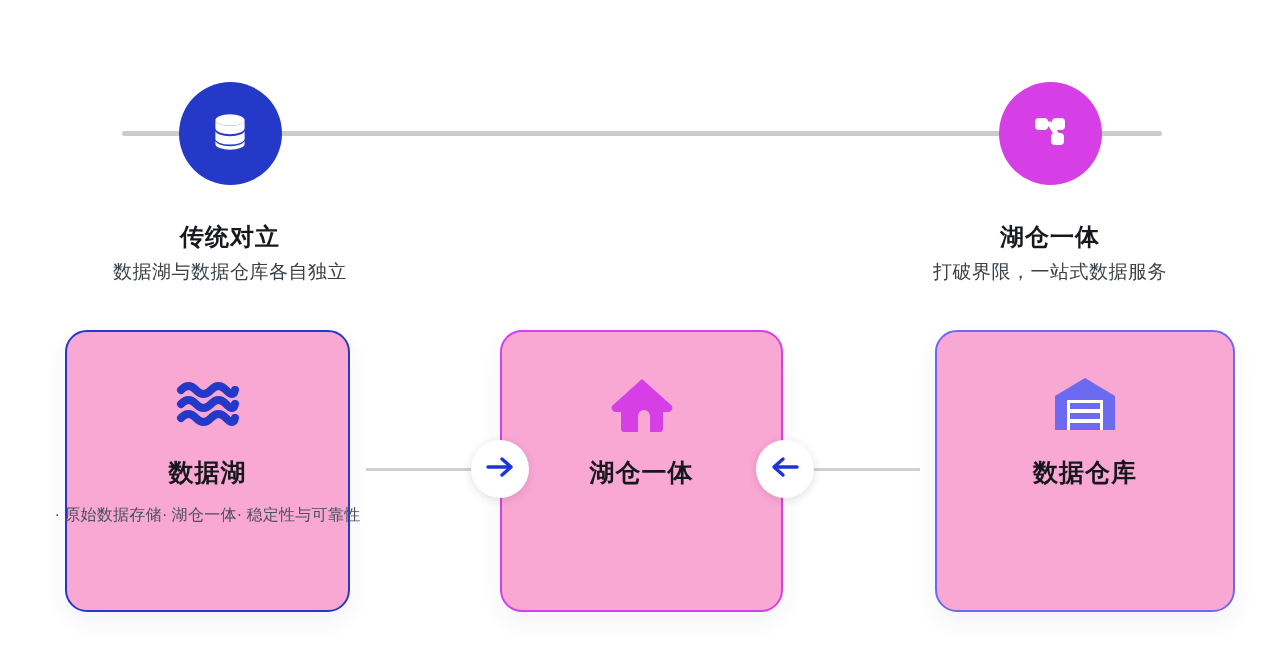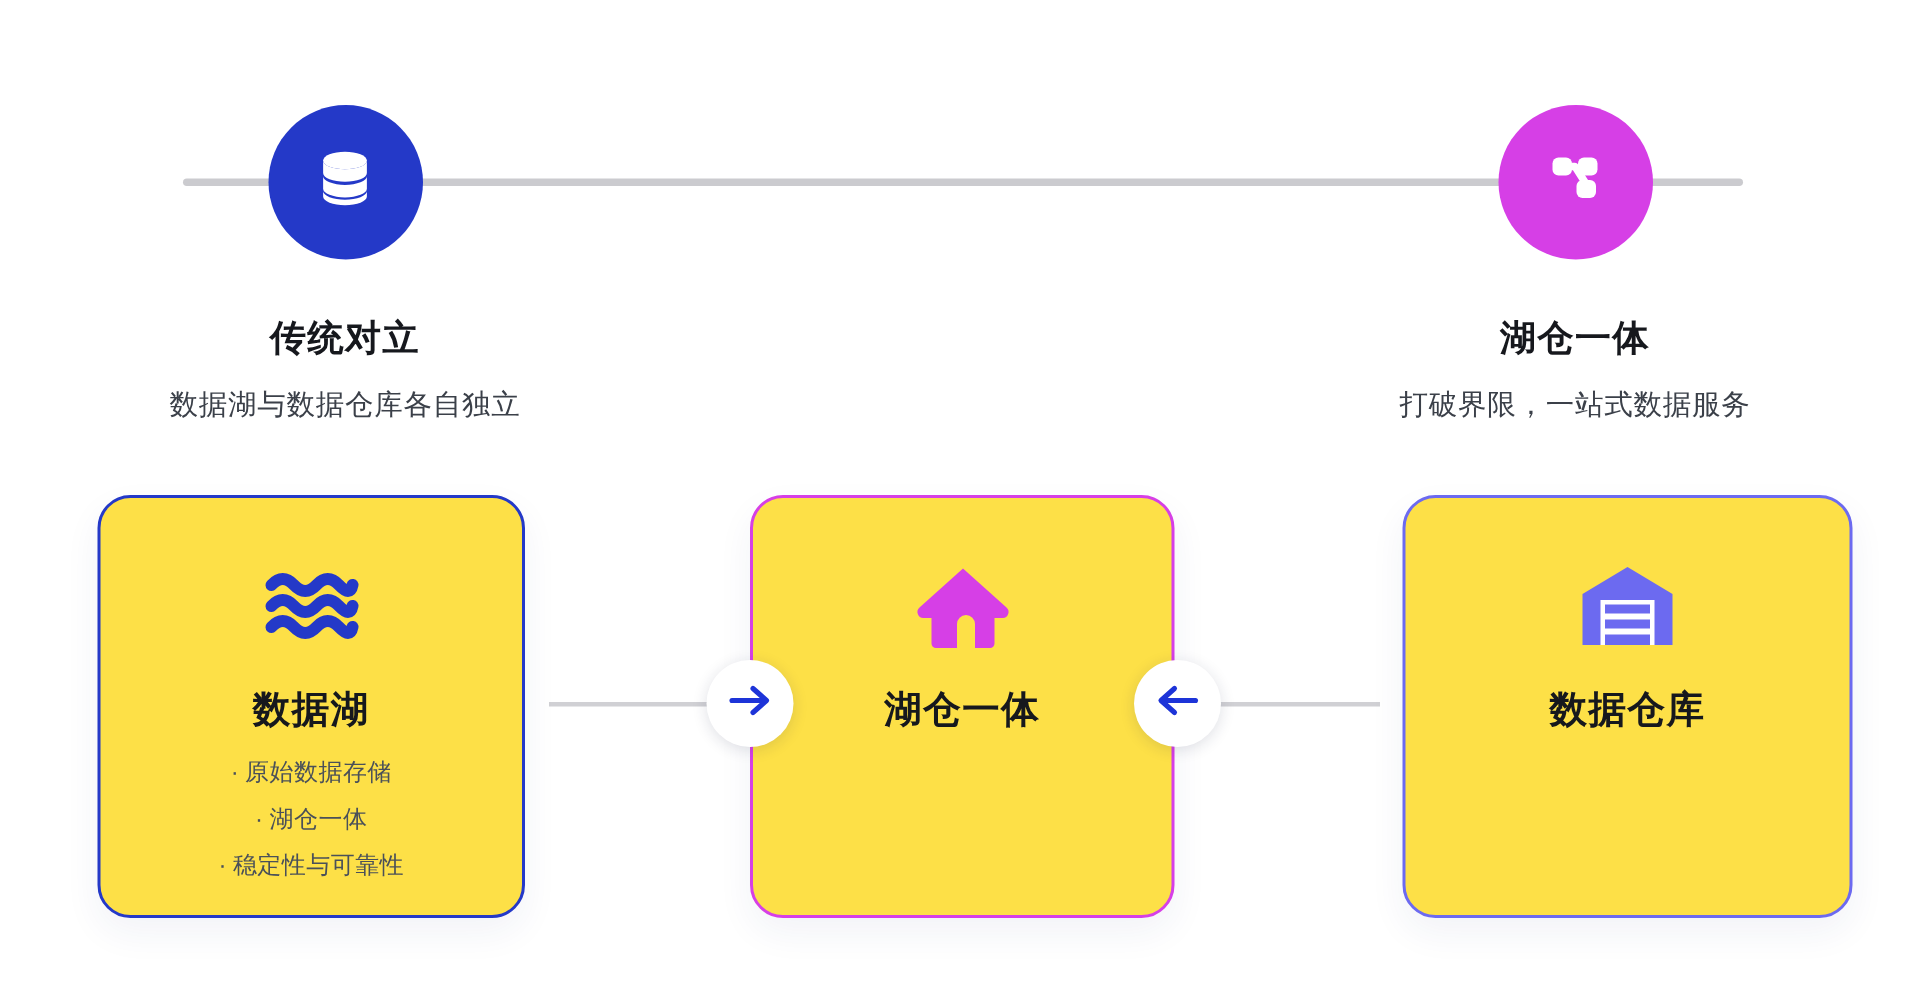--- a/index.html
+++ b/index.html
@@ -13,21 +13,21 @@
     overflow: hidden;
     font-family: "Liberation Sans", "DejaVu Sans", sans-serif;
     color: #1f2430;
     position: relative;
   }
 
   
   .timeline {
     position: absolute;
     left: 0;
-    top: 4px;
+    top: 16px;
     width: 1280px;
     height: 290px;
   }
   .timeline-line {
     position: absolute;
     left: 122px;
     top: 115px;
     width: 1040px;
     height: 5px;
     background: #cbcbcf;
@@ -61,42 +61,42 @@
     z-index: 2;
   }
   .step-title {
     margin-top: 36px;
     font-size: 24px;
     font-weight: bold;
     letter-spacing: 1px;
     color: #16181d;
   }
   .step-sub {
-    margin-top: 16px;
+    margin-top: 6px;
     font-size: 19px;
     color: #3b4049;
     letter-spacing: 0.5px;
   }
 
   
   .cards {
     position: absolute;
     left: 0;
     top: 330px;
     width: 1280px;
     height: 285px;
   }
   .card {
     position: absolute;
     top: 0;
     width: 285px;
     height: 282px;
     border-radius: 22px;
     border: 2px solid #2439c8;
-    background: #fde047;
+    background: #f9a8d4;
     box-sizing: border-box;
     display: flex;
     flex-direction: column;
     align-items: center;
     box-shadow: 0 10px 24px rgba(40, 50, 120, 0.06);
   }
   #card-lake   { left: 65px;  border-color: #2439c8; }
   #card-house  { left: 500px; border-color: #d63fe6; width: 283px; }
   #card-wh     { left: 935px; border-color: #6c6af0; width: 300px; }
 
@@ -110,23 +110,23 @@
   .card-title {
     margin-top: 22px;
     font-size: 25px;
     font-weight: bold;
     letter-spacing: 1px;
     color: #16181d;
   }
   .card-bullets {
     margin-top: 16px;
     display: flex;
-    flex-direction: column;
-    align-items: center;
-    gap: 10px;
+    flex-direction: row;
+    align-items: center;
+    gap: 0;
   }
   .bullet {
     font-size: 16px;
     color: #4a5059;
     letter-spacing: 0.3px;
     white-space: nowrap;
   }
   .bullet::before {
     content: "·";
     margin-right: 4px;

